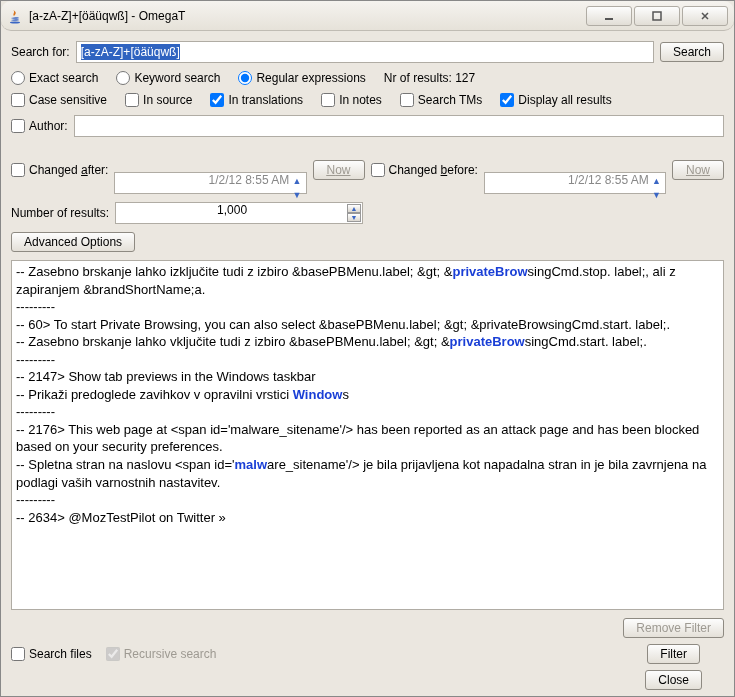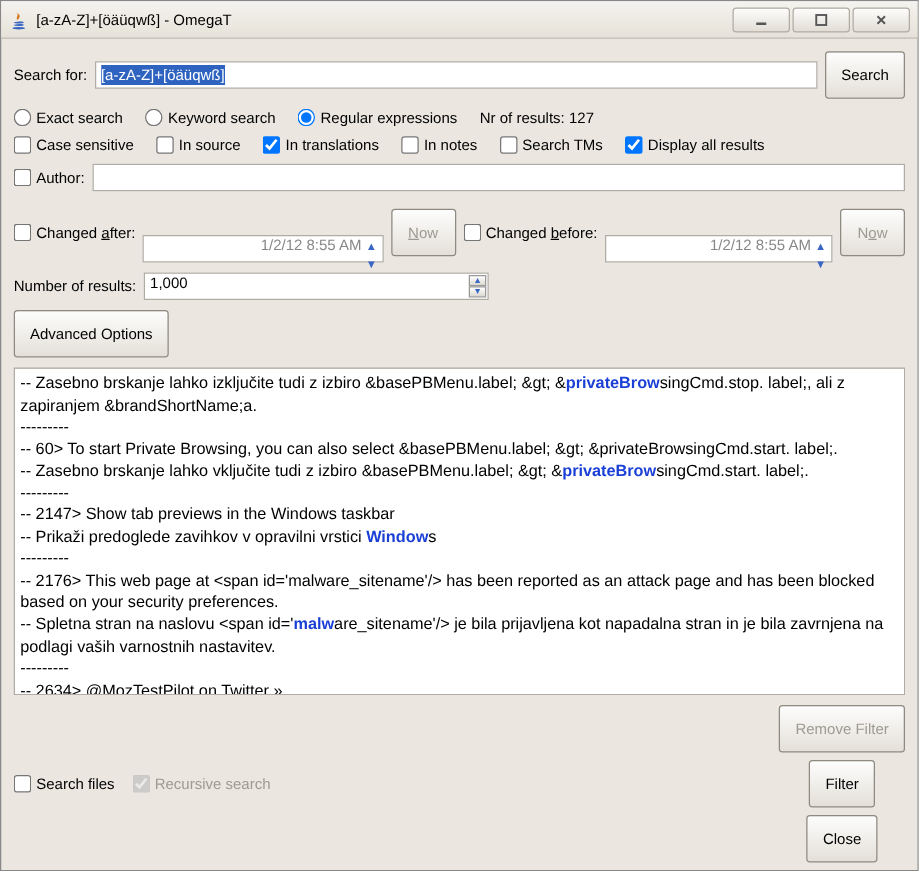--- a/index.html
+++ b/index.html
@@ -19,20 +19,21 @@
     flex-direction: column;
   }
   .titlebar {
     height: 30px;
     display: flex;
     align-items: center;
     justify-content: space-between;
     padding: 12px 6px;
     background: linear-gradient(#f5f3ef, #e6e2d9);
     border-bottom: 1px solid #c0bcb4;
+    border-radius: 10px;
   }
   .titlebar .left { display: flex; align-items: center; gap: 6px; }
   .title-icon { width: 16px; height: 16px; }
   .title-text { font-size: 12px; }
   .win-controls { display: flex; gap: 2px; }
   .win-btn {
     width: 46px; height: 20px;
     border: 1px solid #b0aca4;
     background: linear-gradient(#fdfdfd,#e2ded6);
     border-radius: 3px;
@@ -58,43 +59,43 @@
     font-family: inherit;
   }
   .search-input { flex: 1; }
   .search-input .sel {
     background: #2f63c0;
     color: #fff;
     padding: 1px 0;
     display: inline-block;
   }
   .btn {
-    height: 38px;
+    height: 20px;
     padding: 0 12px;
     border: 1px solid #8e8a82;
     background: linear-gradient(#fdfdfd,#e4e0d8);
     border-radius: 3px;
     font-size: 12px;
     cursor: default;
   }
   .btn:disabled { color: #9e9a92; }
   .radio-row, .check-row { display: flex; align-items: center; gap: 18px; flex-wrap: wrap; }
   .opt { display: flex; align-items: center; gap: 4px; }
   input[type=radio], input[type=checkbox] {
     width: 14px; height: 14px; margin: 0;
   }
   .author-row input { flex:1; }
   .date-row { display:flex; align-items:flex-end; gap:6px; }
   .date-row .date-field { flex:1; text-align:right; color:#888; padding-right:4px;margin-top:27px; }
-  .date-row .now-btn { width:52px; }
+  .date-row .now-btn { width:52px;text-decoration:underline; }
   .date-row .group { display:flex; align-items:center; gap:6px; flex:1; }
   .spinner {
-    width: 276px; height:22px;
+    width: 248px; height:22px;
     border:1px solid #b0aca4; background:#fff;
-    text-align:left; padding:0 18px 0 4px; position:relative;
+    text-align:center; padding:0 18px 0 4px; position:relative;
     font-size:12px;
   }
   .spin-btns { position:absolute; right:1px; top:1px; bottom:1px; width:14px; display:flex; flex-direction:column; }
   .spin-btns div { flex:1; border:1px solid #999; background:linear-gradient(#fff,#dcd8d0); font-size:7px; display:flex; align-items:center; justify-content:center; color:#3a66c4;}
   .adv-row { }
   .results {
     flex:1;
     border: 1px solid #b0aca4;
     background:#fff;
     padding: 2px 4px;

